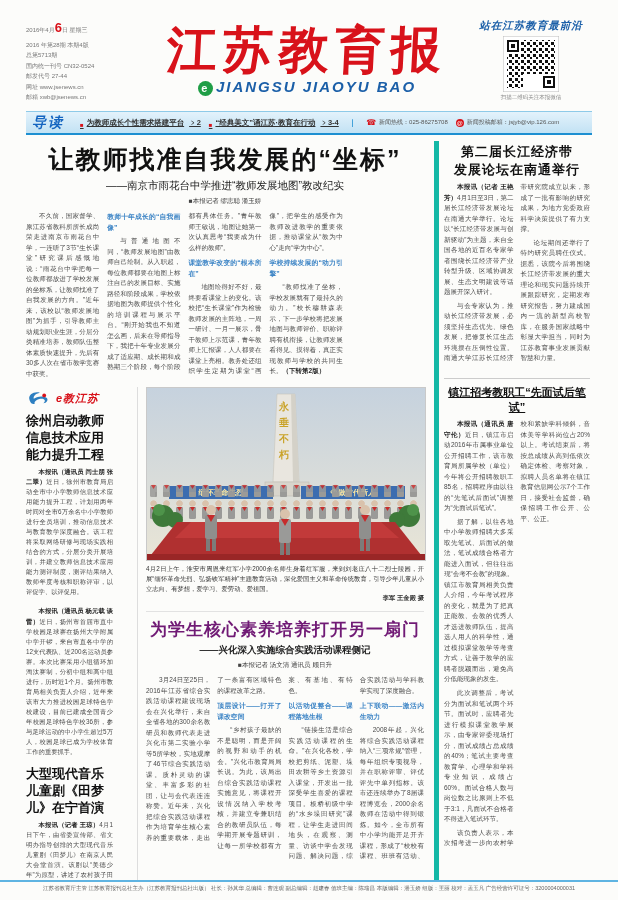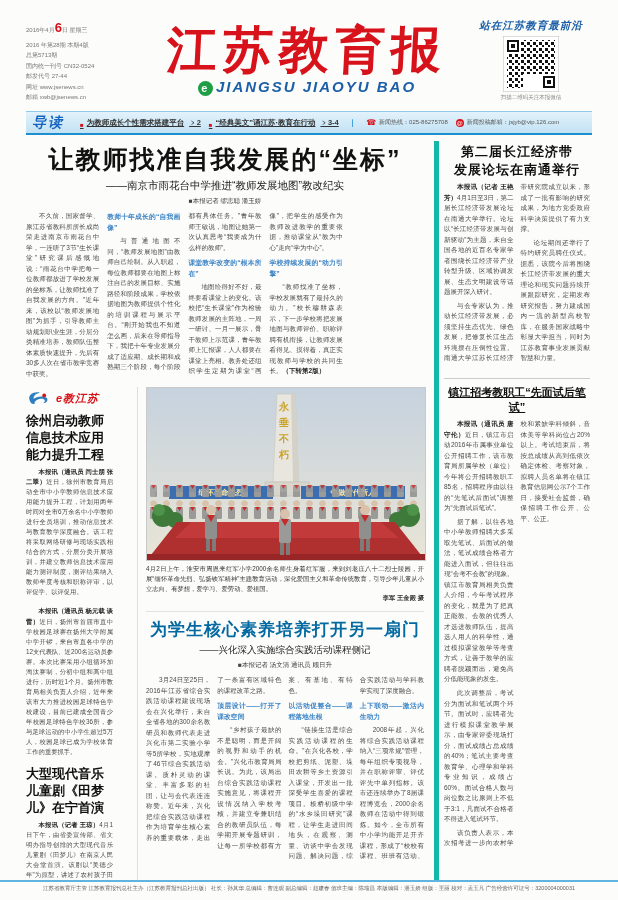--- a/index.html
+++ b/index.html
@@ -54,22 +54,22 @@
   .rail-art{margin-bottom:9px;}
   .rail-art h3{margin:0 0 3px;font-size:13px;font-weight:900;color:#111;line-height:1.3;}
   .rail-body{font-size:6.3px;line-height:1.6;color:#4a4a4a;text-align:justify;}
   .rail-body p{margin:0;text-indent:2em;}
   
   .photo{position:relative;width:278px;height:172px;border:1px solid #c9c9c9;overflow:hidden;}
   .caption{font-size:6.3px;line-height:1.55;color:#333;text-align:justify;margin-top:3px;}
   .credit-line{text-align:right;font-size:6.3px;font-weight:bold;color:#333;margin-top:1px;}
   
   .bottom-head{text-align:center;margin-top:8px;border-top:1px solid #e2e2e2;padding-top:6px;}
-  .bottom-head h2{margin:0;font-size:17px;font-weight:900;letter-spacing:1px;color:#0369a1;}
-  .bottom-sub{font-size:9.5px;font-weight:normal;color:#222;margin-top:3px;}
+  .bottom-head h2{margin:0;font-size:17px;font-weight:900;letter-spacing:1px;color:#701a75;}
+  .bottom-sub{font-size:9.5px;font-weight:bold;color:#222;margin-top:3px;}
   .bottom-body{height:188px;column-count:4;column-gap:7px;column-fill:auto;margin-top:5px;}
   
   .right-rail{border-left:5px solid #14b8a6;padding-left:5px;}
   .rr-art h2{margin:2px 0 4px;font-size:13px;font-weight:900;text-align:center;color:#111;line-height:1.35;letter-spacing:1px;}
   .rr-art h3{margin:6px 0 4px;font-size:11px;font-weight:900;text-align:center;color:#111;letter-spacing:0;text-decoration:underline;}
   .rr-body-a{height:188px;column-count:2;column-gap:7px;column-fill:auto;}
   .rr-body-b{height:440px;column-count:2;column-gap:7px;column-fill:auto;}
   .rr-div{border-top:1px solid #ccc;margin:8px 0 2px;}
   
   .footer{position:absolute;left:0;bottom:0;width:618px;box-sizing:border-box;padding:3px 26px 8px;

